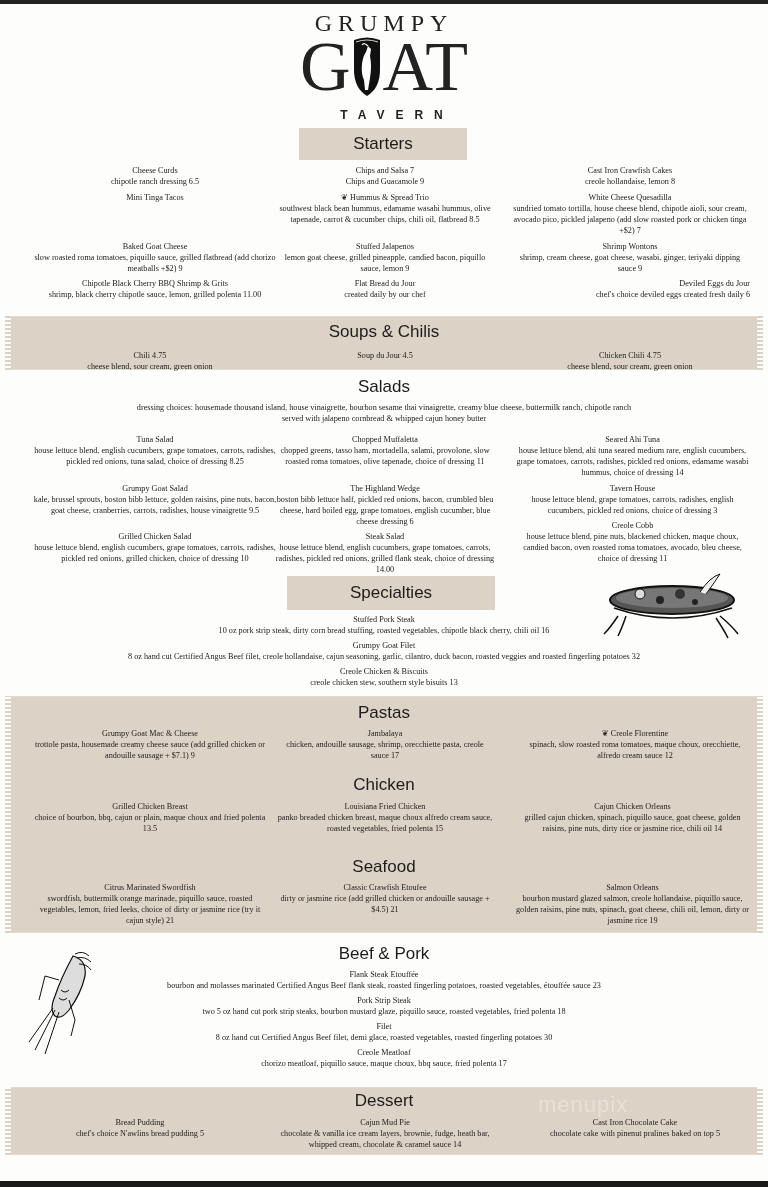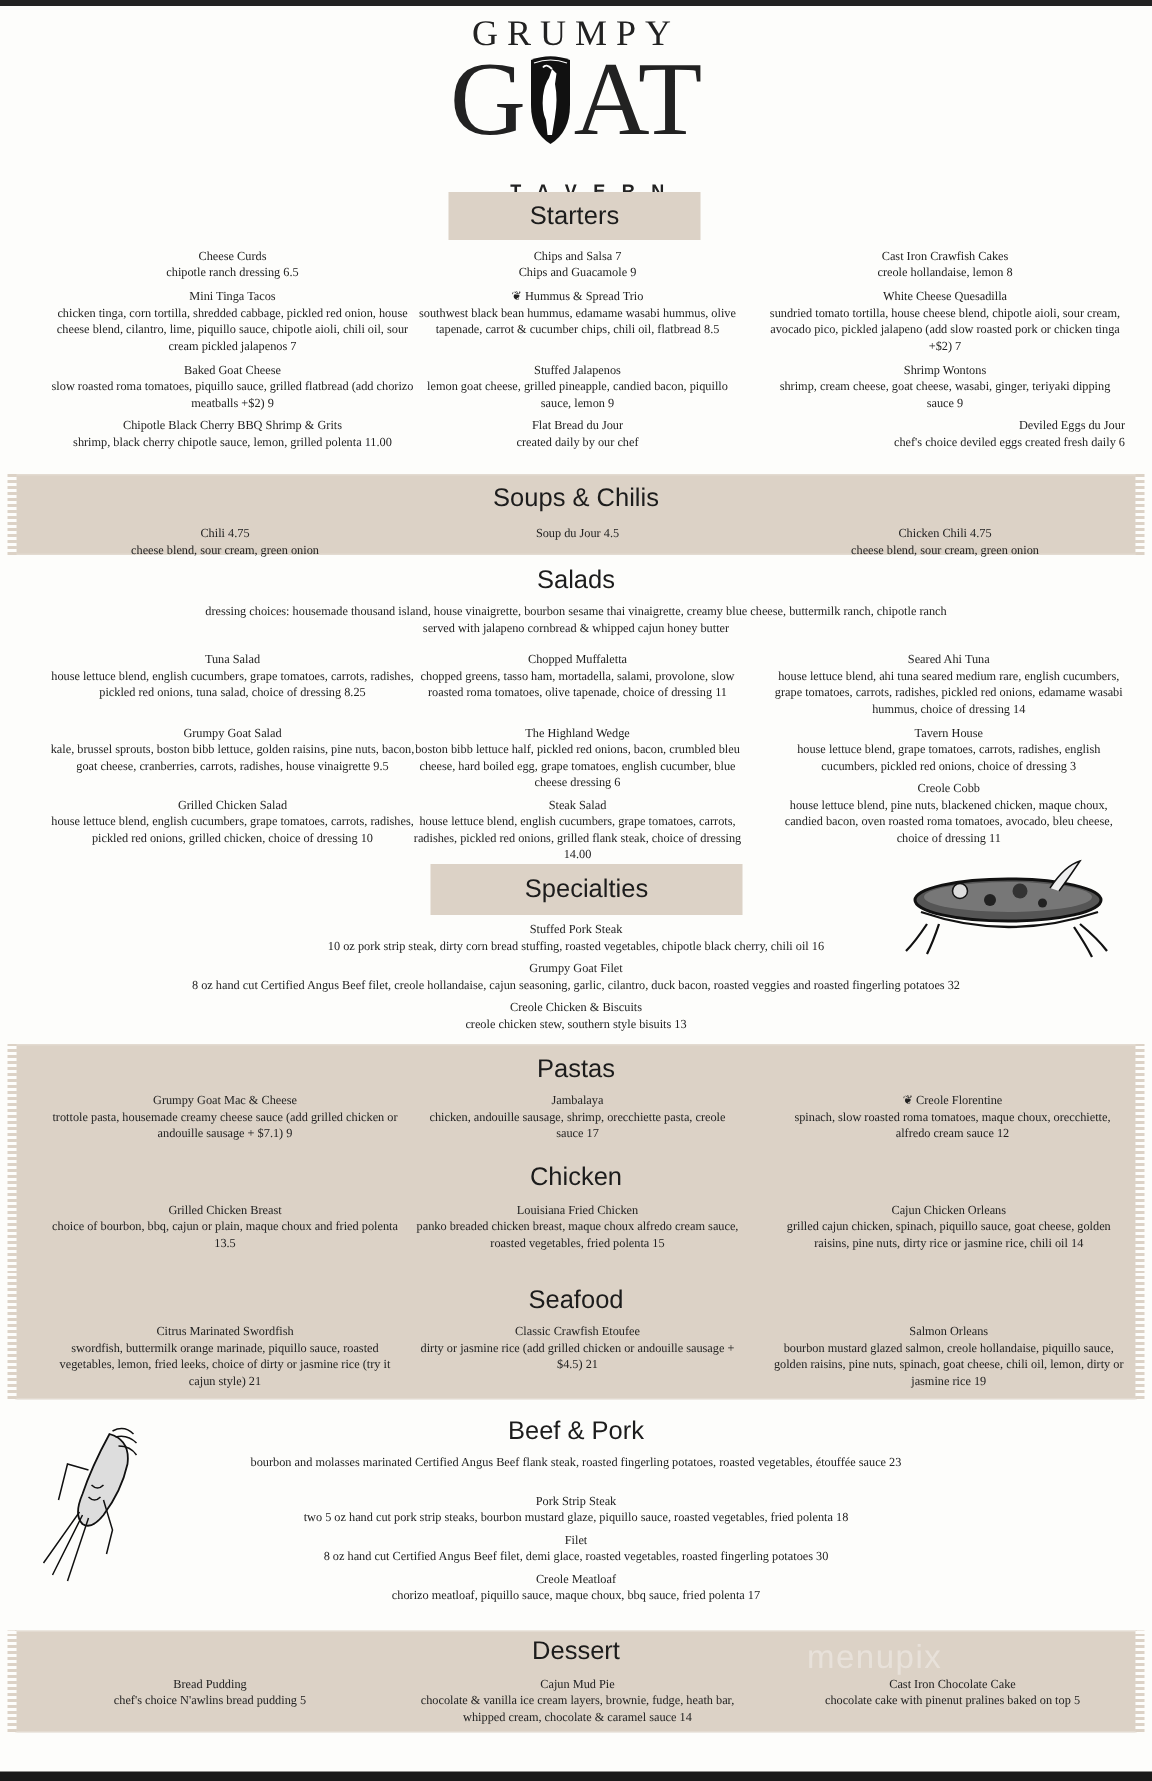--- a/index.html
+++ b/index.html
@@ -12,21 +12,21 @@
   }
   .topbar { position: absolute; left: 0; top: 0; width: 768px; height: 4px; background: #222; }
   .botbar { position: absolute; left: 0; bottom: 0; width: 768px; height: 6px; background: #1a1a1a; }
 
   
   .logo { position: absolute; left: 0; top: 10px; width: 768px; text-align: center; }
   .logo .grumpy { font-size: 24px; letter-spacing: 6px; font-family: "Liberation Serif", serif; line-height: 26px; }
   .logo .goatrow { display: flex; justify-content: center; align-items: center; height: 66px; margin-top: -2px; }
   .logo .big { font-size: 70px; line-height: 66px; font-family: "Liberation Serif", serif; }
   .logo .shield { width: 30px; height: 62px; margin: 0 1px; }
-  .logo .tavern { font-family: "Liberation Sans", sans-serif; font-weight: bold; font-size: 12px; letter-spacing: 11px; margin-top: 20px; padding-left: 26px; }
+  .logo .tavern { font-family: "Liberation Sans", sans-serif; font-weight: bold; font-size: 12px; letter-spacing: 11px; margin-top: 8px; padding-left: 26px; }
 
   
   .box-title {
     position: absolute; background: #dcd2c6;
     font-family: "Liberation Sans", "DejaVu Sans", sans-serif;
     font-size: 17px; text-align: center; color: #1c1c1c;
   }
   .band {
     position: absolute; left: 10px; width: 748px; background: #dcd2c6;
     box-shadow: inset 0 0 0 1px rgba(255,255,255,0.2);
@@ -77,21 +77,20 @@
 </div>
 
 <div class="box-title" style="left:299px; top:128px; width:168px; height:32px; line-height:32px;">Starters</div>
 
 <div class="item" style="left:40px; top:165px; width:230px;">
     <span class="name">Cheese Curds</span>
     <span class="desc">chipotle ranch dressing  6.5</span>
   </div>
 <div class="item" style="left:30px; top:192px; width:250px;">
     <span class="name">Mini Tinga Tacos</span>
-    <span class="desc">chicken tinga, corn tortilla, shredded cabbage, pickled red onion, house cheese blend, cilantro, lime, piquillo sauce, chipotle aioli, chili oil, sour cream pickled jalapenos  7</span>
   </div>
 <div class="item" style="left:30px; top:241px; width:250px;">
     <span class="name">Baked Goat Cheese</span>
     <span class="desc">slow roasted roma tomatoes, piquillo sauce, grilled flatbread (add chorizo meatballs +$2)  9</span>
   </div>
 <div class="item" style="left:30px; top:278px; width:250px;">
     <span class="name">Chipotle Black Cherry BBQ Shrimp &amp; Grits</span>
     <span class="desc">shrimp, black cherry chipotle sauce, lemon, grilled polenta 11.00</span>
   </div>
 
@@ -257,20 +256,21 @@
 
 <div class="sec-title" style="top:944px;">Beef &amp; Pork</div>
 <svg class="art" style="left:25px; top:950px; width:70px; height:110px;" viewBox="0 0 70 110">
   <path d="M48 6 Q62 10 60 26 Q56 44 44 60 Q36 70 30 66 Q24 60 30 46 Q36 28 48 6 Z" fill="#ddd" stroke="#111" stroke-width="1.2"></path>
   <path d="M50 4 Q58 0 64 6 M52 8 Q60 6 66 12 M54 14 Q62 14 66 20" stroke="#111" fill="none"></path>
   <path d="M30 60 L10 100 M34 62 L20 104 M28 58 L4 92" stroke="#111" stroke-width="1" fill="none"></path>
   <path d="M34 30 L20 26 L14 50 M44 50 L50 70 L46 86" stroke="#111" fill="none"></path>
   <path d="M36 40 Q40 44 44 40 M34 48 Q38 52 42 48" stroke="#111" fill="none"></path>
 </svg>
 <div class="item" style="left:100px; top:969px; width:568px;">
+    <span class="name">Flank Steak Etouffée</span>
     <span class="desc">bourbon and molasses marinated Certified Angus Beef flank steak, roasted fingerling potatoes, roasted vegetables, étouffée sauce  23</span>
   </div>
 <div class="item" style="left:100px; top:995px; width:568px;">
     <span class="name">Pork Strip Steak</span>
     <span class="desc">two 5 oz hand cut pork strip steaks, bourbon mustard glaze, piquillo sauce, roasted vegetables, fried polenta  18</span>
   </div>
 <div class="item" style="left:100px; top:1021px; width:568px;">
     <span class="name">Filet</span>
     <span class="desc">8 oz hand cut Certified Angus Beef filet, demi glace, roasted vegetables, roasted fingerling potatoes  30</span>
   </div>

